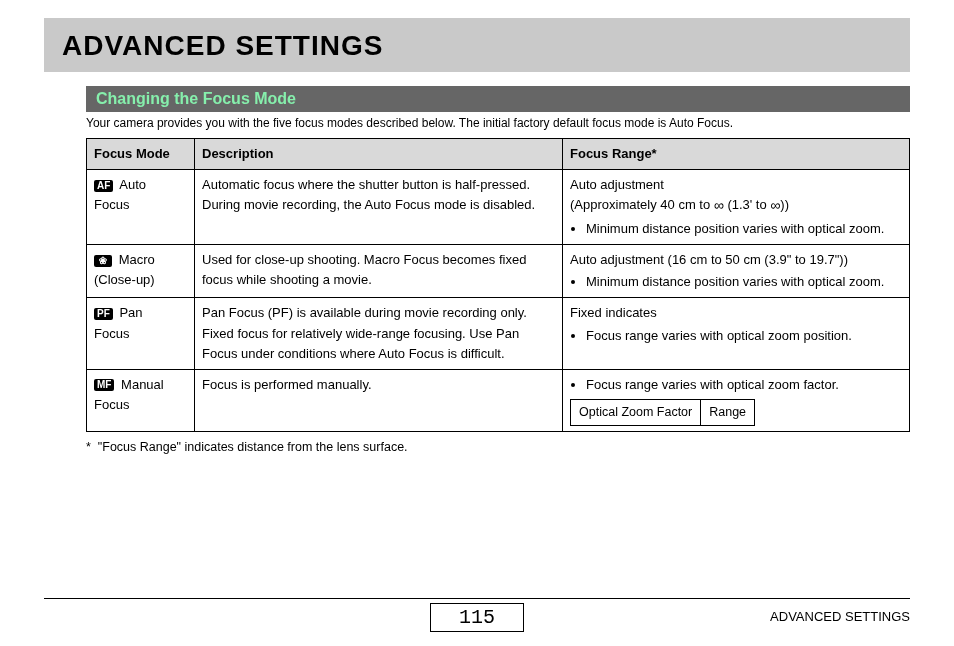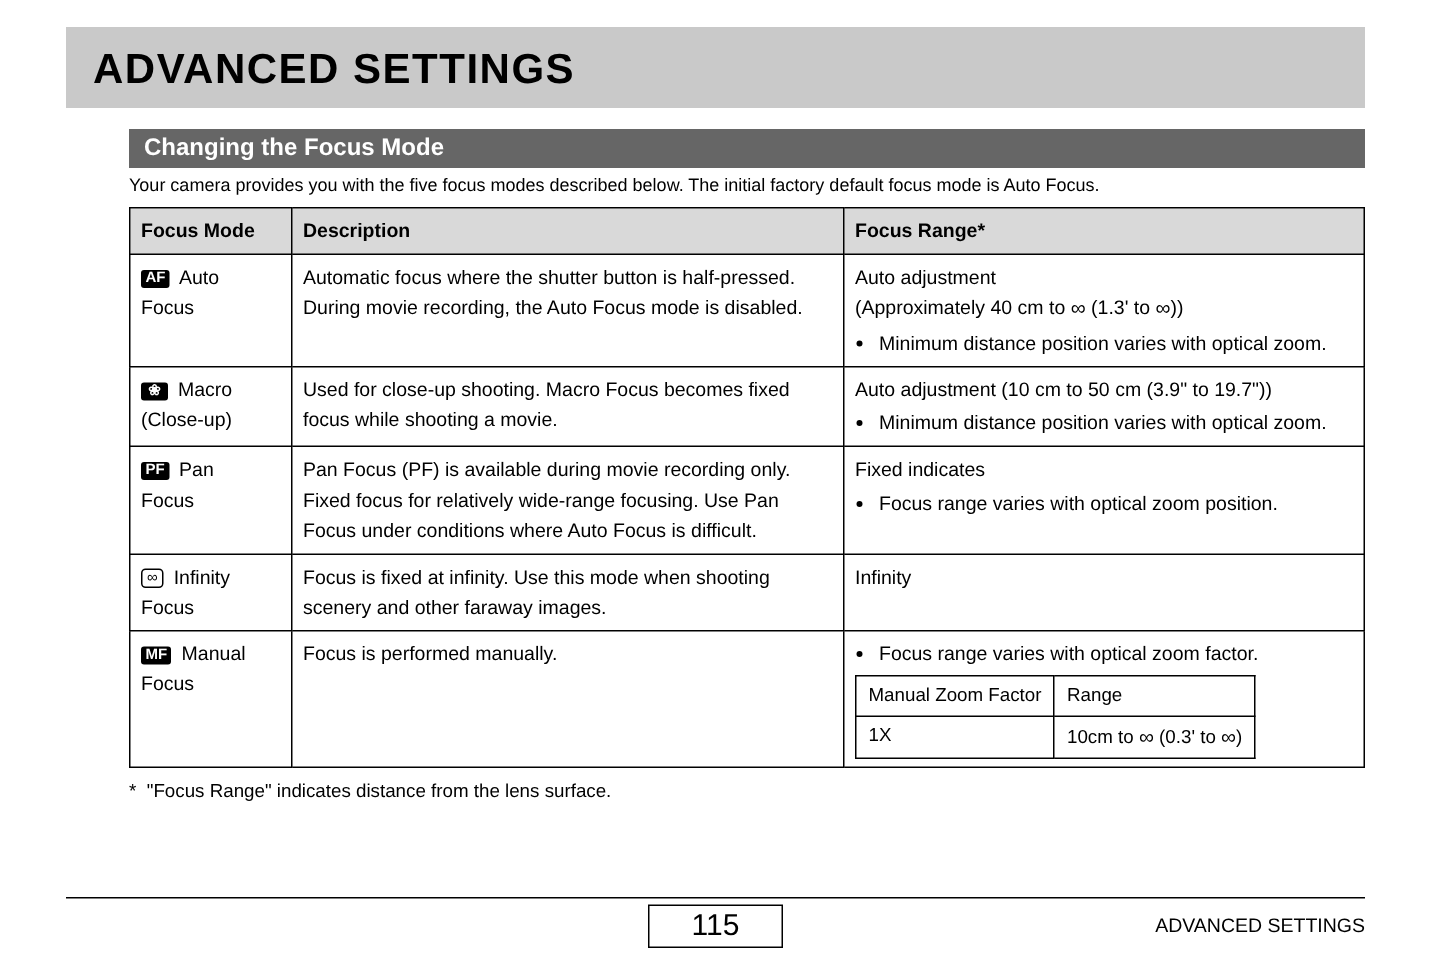--- a/index.html
+++ b/index.html
@@ -24,21 +24,21 @@
   }
   .title-band h1 {
     margin: 0;
     font-size: 28px;
     font-weight: bold;
     letter-spacing: 1px;
   }
   .subheader-wrap { padding: 0 0 0 42px; }
   .subheader {
     background: #666;
-    color: #ffffff;
+    color: #86efac;
     font-weight: bold;
     font-size: 16px;
     padding: 4px 10px;
     margin-bottom: 4px;
   }
   .intro {
     font-size: 12px;
     margin: 0 0 8px 0;
     padding-left: 0;
   }
@@ -111,21 +111,21 @@
     padding-top: 4px;
     display: flex;
     align-items: center;
     justify-content: center;
     font-size: 13px;
   }
   .page-num-box {
     border: 1px solid #000;
     padding: 2px 28px;
     font-size: 20px;
-    font-family: Liberation Sans, sans-serif;
+    font-family: Liberation Mono, monospace;
   }
   .footer-label {
     position: absolute;
     right: 0;
     top: 10px;
     font-size: 13px;
   }
   .inf { font-size: 14px; vertical-align: -1px; }
 </style>
 </head>
@@ -166,21 +166,21 @@
       </tr>
 
       <tr>
         <td>
           <span class="icon-box">❀</span>
           <span>Macro</span><br>
           <span>(Close-up)</span>
         </td>
         <td>Used for close-up shooting. Macro Focus becomes fixed focus while shooting a movie.</td>
         <td>
-          <span>Auto adjustment (10 cm to 50 cm (3.9" to 19.7"))</span>
+          <span>Auto adjustment (16 cm to 50 cm (3.9" to 19.7"))</span>
           <ul class="bullet-list">
             <li>Minimum distance position varies with optical zoom.</li>
           </ul>
         </td>
       </tr>
 
       <tr>
         <td>
           <span class="icon-box">PF</span>
           <span>Pan</span><br>
@@ -188,54 +188,37 @@
         </td>
         <td>Pan Focus (PF) is available during movie recording only. Fixed focus for relatively wide-range focusing. Use Pan Focus under conditions where Auto Focus is difficult.</td>
         <td>
           <span>Fixed indicates</span>
           <ul class="bullet-list">
             <li>Focus range varies with optical zoom position.</li>
           </ul>
         </td>
       </tr>
 
-      <tr>
-        <td>
-          <span class="icon-outline">∞</span>
-          <span>Infinity</span><br>
-          <span>Focus</span>
-        </td>
-        <td>Focus is fixed at infinity. Use this mode when shooting scenery and other faraway images.</td>
-        <td>
-          <span>Infinity</span>
-        </td>
-      </tr>
 
       <tr>
         <td>
           <span class="icon-box">MF</span>
           <span>Manual</span><br>
           <span>Focus</span>
         </td>
         <td>Focus is performed manually.</td>
         <td>
           <ul class="bullet-list" style="margin-top:0">
             <li>Focus range varies with optical zoom factor.</li>
           </ul>
           <table class="inner">
             <tbody>
                   <tr>
-              <td>Manual Zoom Factor</td>
+              <td>Optical Zoom Factor</td>
               <td>Range</td>
-            </tr>
-            <tr>
-              <td>1X</td>
-              <td>
-                <span>10cm to </span><span class="inf">∞</span><span> (0.3' to </span><span class="inf">∞</span><span>)</span>
-              </td>
             </tr>
           </tbody>
               </table>
         </td>
       </tr>
     </tbody>
       </table>
 
     <p class="footnote">
       <span>*</span>&nbsp;&nbsp;<span>"Focus Range" indicates distance from the lens surface.</span>

